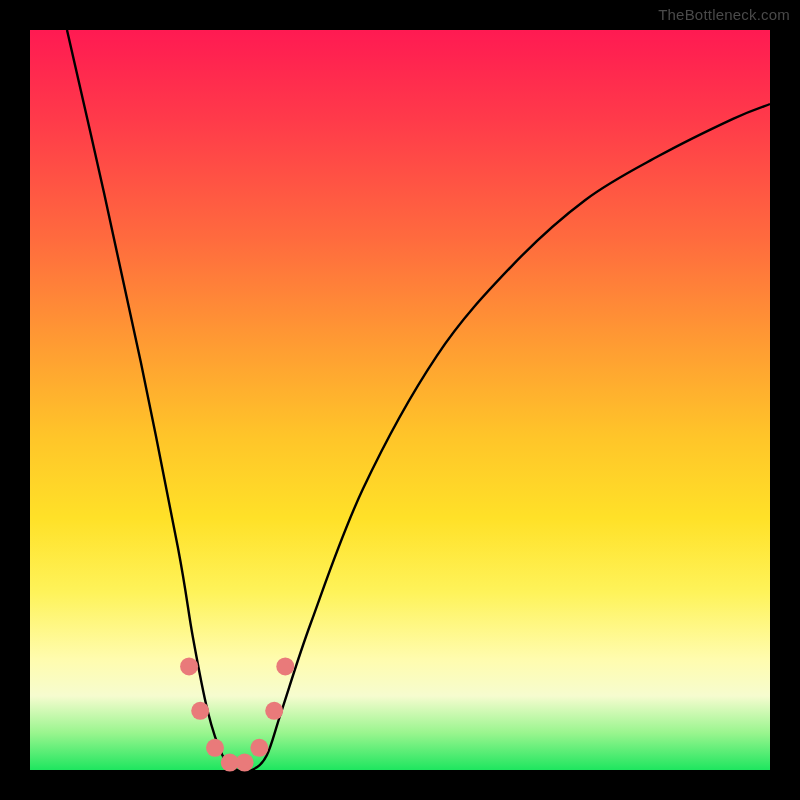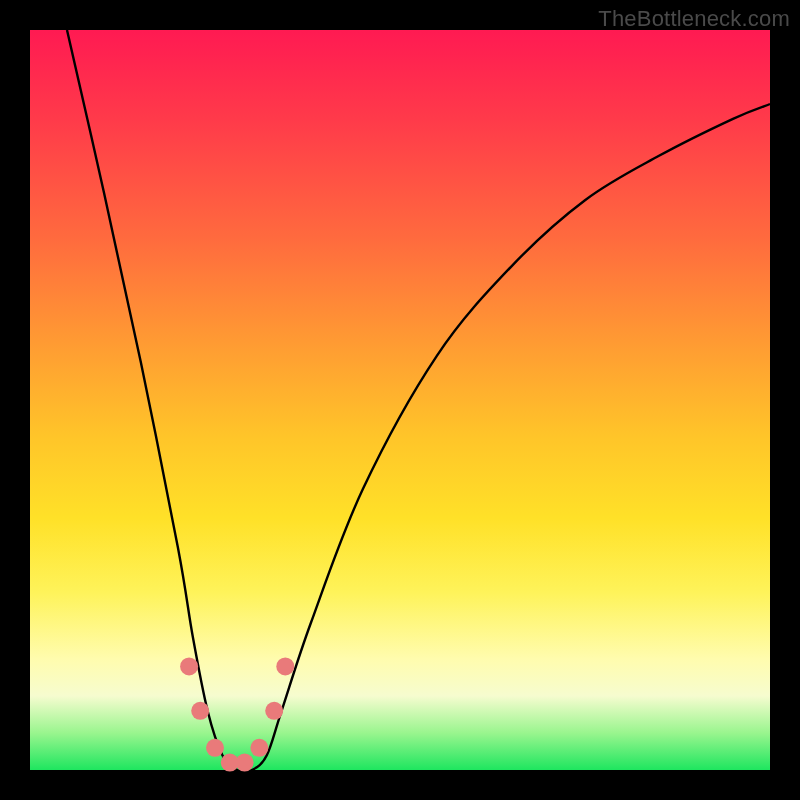--- a/index.html
+++ b/index.html
@@ -39,21 +39,21 @@
       #f6fccf 90%,
       #99f58e 95%,
       #1ee65f 100%
     );
   }
   .watermark {
     position: absolute;
     top: 6px;
     right: 10px;
     color: #4a4a4a;
-    font-size: 22px;
+    font-size: 15px;
     font-weight: 500;
     letter-spacing: 0.2px;
     user-select: none;
   }
   svg.curve {
     position: absolute;
     top: 0;
     left: 0;
     width: 740px;
     height: 740px;

